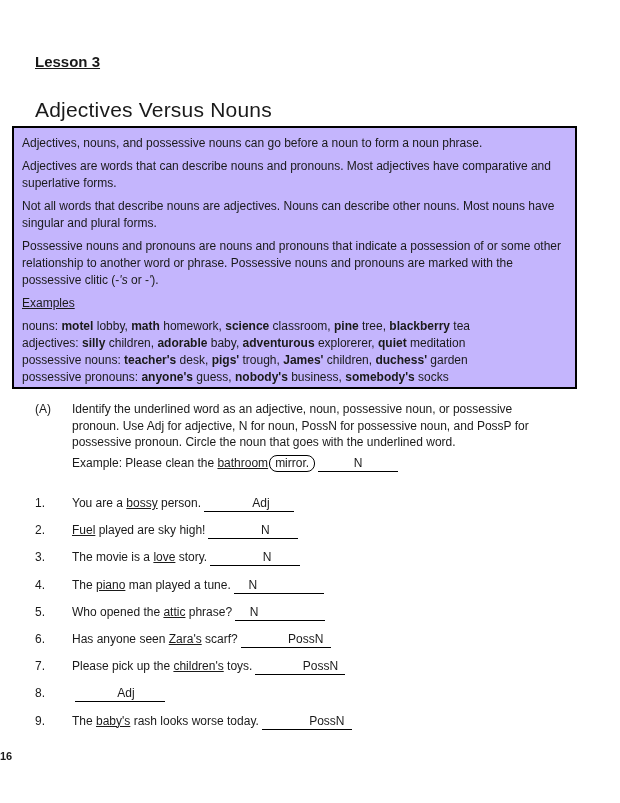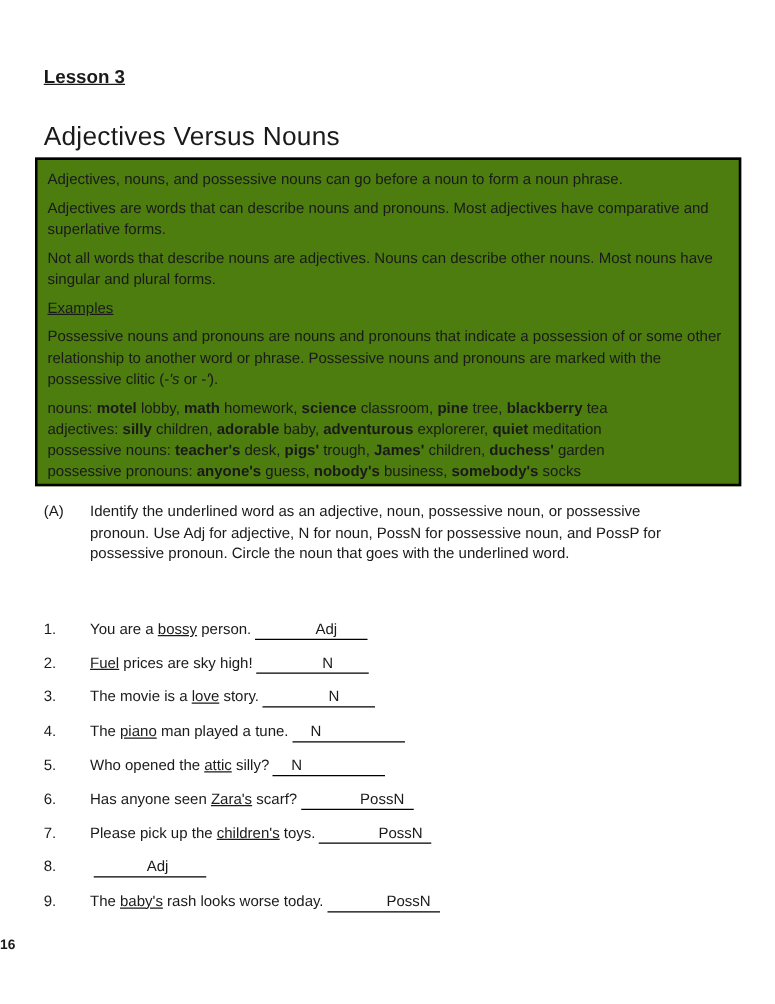--- a/index.html
+++ b/index.html
@@ -15,25 +15,25 @@
     position:absolute;left:35px;top:53px;
     font-size:15px;font-weight:bold;
     text-decoration:underline;
   }
   .title{
     position:absolute;left:35px;top:98px;
     font-size:21px;font-weight:normal;
     letter-spacing:.2px;
   }
   .infobox{
-    position:absolute;left:28px;top:126px;
+    position:absolute;left:12px;top:126px;
     width:565px;height:263px;
     box-sizing:border-box;
     border:2px solid #000;
-    background:#4d7c0f;
+    background:#c4b5fd;
     padding:7px 8px 4px 8px;
     overflow:hidden;
   }
   .infobox p{
     margin:0 0 6px 0;
     font-size:12px;line-height:17px;
   }
   .exline{
     font-size:12px;line-height:17px;white-space:nowrap;
   }
@@ -102,58 +102,61 @@
 
 <div class="page">
 
   <div class="lesson">Lesson 3</div>
   <div class="title">Adjectives Versus Nouns</div>
 
   <div class="infobox">
     <p><span>Adjectives, nouns, and possessive nouns can go before a noun to form a noun phrase.</span></p>
     <p><span>Adjectives are words that can describe nouns and pronouns. Most adjectives have comparative and superlative forms.</span></p>
     <p><span>Not all words that describe nouns are adjectives. Nouns can describe other nouns. Most nouns have singular and plural forms.</span></p>
+    <p><span>Possessive nouns and pronouns are nouns and pronouns that indicate a possession of or some other relationship to another word or phrase. Possessive nouns and pronouns are marked with the possessive clitic (-</span><span class="rt-i">'s</span><span> or -</span><span class="rt-i">'</span><span>).</span></p>
     <p><span class="rt-u">Examples</span></p>
-    <p><span>Possessive nouns and pronouns are nouns and pronouns that indicate a possession of or some other relationship to another word or phrase. Possessive nouns and pronouns are marked with the possessive clitic (-</span><span class="rt-i">'s</span><span> or -</span><span class="rt-i">'</span><span>).</span></p>
     <div class="exline"><span>nouns: </span><span class="rt-b">motel</span><span> lobby, </span><span class="rt-b">math</span><span> homework, </span><span class="rt-b">science</span><span> classroom, </span><span class="rt-b">pine</span><span> tree, </span><span class="rt-b">blackberry</span><span> tea</span></div>
     <div class="exline"><span>adjectives: </span><span class="rt-b">silly</span><span> children, </span><span class="rt-b">adorable</span><span> baby, </span><span class="rt-b">adventurous</span><span> explorerer, </span><span class="rt-b">quiet</span><span> meditation</span></div>
     <div class="exline"><span>possessive nouns: </span><span class="rt-b">teacher's</span><span> desk, </span><span class="rt-b">pigs'</span><span> trough, </span><span class="rt-b">James'</span><span> children, </span><span class="rt-b">duchess'</span><span> garden</span></div>
     <div class="exline"><span>possessive pronouns: </span><span class="rt-b">anyone's</span><span> guess, </span><span class="rt-b">nobody's</span><span> business, </span><span class="rt-b">somebody's</span><span> socks</span></div>
   </div>
 
   <div class="section-a">
     <span class="label">(A)</span>
     <div class="instr">Identify the underlined word as an adjective, noun, possessive noun, or possessive pronoun. Use Adj for adjective, N for noun, PossN for possessive noun, and PossP for possessive pronoun. Circle the noun that goes with the underlined word.</div>
   </div>
 
+  <div class="example-line">
+    <span><span>Example: Please clean the </span><span class="rt-u">bathroom</span><span class="rt-box">mirror.</span></span><span class="blank ex-blank"><span class="ans">N</span></span>
+  </div>
 
   <div class="items">
     <div class="item">
         <span class="num">1.</span>
         <span class="sent"><span>You are a </span><span class="rt-u">bossy</span><span> person.</span></span>
         <span class="blank pos-c"><span class="ans">Adj</span></span>
       </div>
     <div class="item">
         <span class="num">2.</span>
-        <span class="sent"><span class="rt-u">Fuel</span><span> prices are sky high!</span></span>
+        <span class="sent"><span class="rt-u">Fuel</span><span> played are sky high!</span></span>
         <span class="blank pos-c"><span class="ans">N</span></span>
       </div>
     <div class="item">
         <span class="num">3.</span>
         <span class="sent"><span>The movie is a </span><span class="rt-u">love</span><span> story.</span></span>
         <span class="blank pos-c"><span class="ans">N</span></span>
       </div>
     <div class="item">
         <span class="num">4.</span>
         <span class="sent"><span>The </span><span class="rt-u">piano</span><span> man played a tune.</span></span>
         <span class="blank pos-l"><span class="ans">N</span></span>
       </div>
     <div class="item">
         <span class="num">5.</span>
-        <span class="sent"><span>Who opened the </span><span class="rt-u">attic</span><span> silly?</span></span>
+        <span class="sent"><span>Who opened the </span><span class="rt-u">attic</span><span> phrase?</span></span>
         <span class="blank pos-l"><span class="ans">N</span></span>
       </div>
     <div class="item">
         <span class="num">6.</span>
         <span class="sent"><span>Has anyone seen </span><span class="rt-u">Zara's</span><span> scarf?</span></span>
         <span class="blank pos-r"><span class="ans">PossN</span></span>
       </div>
     <div class="item">
         <span class="num">7.</span>
         <span class="sent"><span>Please pick up the </span><span class="rt-u">children's</span><span> toys.</span></span>

